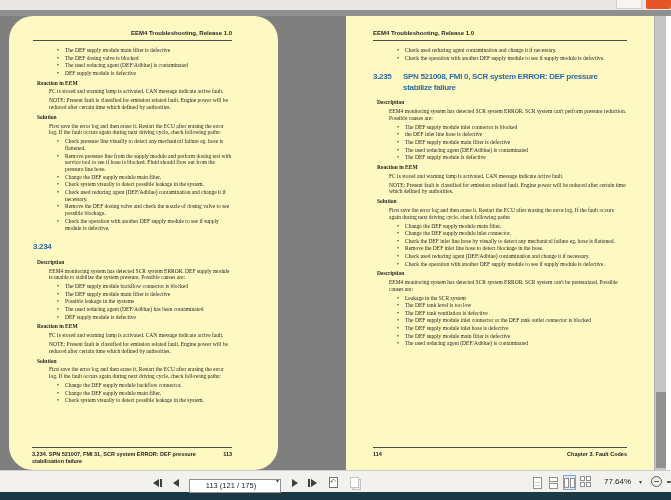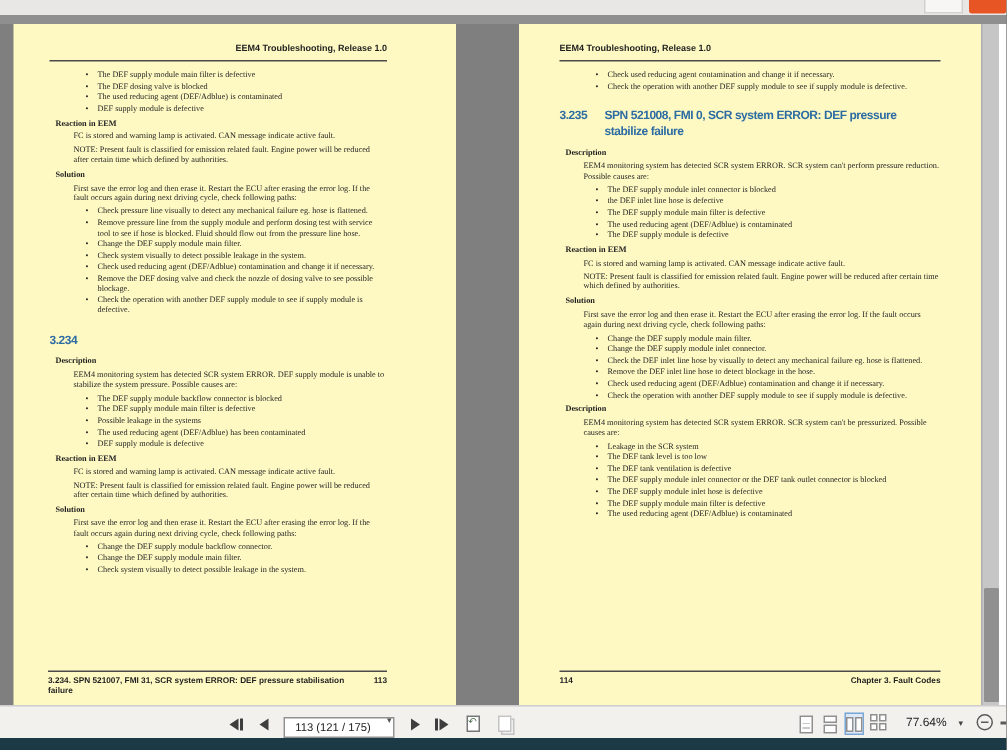--- a/index.html
+++ b/index.html
@@ -11,21 +11,21 @@
   .chrome-top { position:relative; height:10px; background:#e8e7e5; }
   .chrome-tab { position:absolute; left:616px; top:0; width:26px; height:9px;
                 background:#f7f6f4; border:1px solid #d2d1cf; border-top:none; }
   .chrome-orange { position:absolute; left:646px; top:0; width:25px; height:9px;
                    background:#e85524; border-radius:0 0 2px 2px; }
   .chrome-line { height:6px; background:#8f8f8f; }
 
   
   .viewport { position:relative; height:454px; background:#7f7f7f; }
   .page { position:absolute; top:0; height:454px; background:#fef9c3; color:#1f1f1f; }
-  .page-left  { left:9px;   width:295px; }
+  .page-left  { left:9px;   width:269px;border-radius:24px; }
   .page-right { left:346px; width:309px; }
   .pg-body { height:100%; }
   .page-left  .pg-body { padding:13px 46px 0 24px; }
   .page-right .pg-body { padding:13px 28px 0 27px; }
 
   .pg-header { font-weight:bold; font-size:6px; line-height:8px;
                border-bottom:1px solid #4a4a4a; padding-bottom:3px; margin-bottom:6px; }
   .page-left  .pg-header { text-align:right; }
   .page-right .pg-header { text-align:left; }
 
@@ -64,21 +64,21 @@
   .nav { position:absolute; left:150px; top:3px; display:flex; align-items:center; gap:3px; }
   .btn { display:flex; align-items:center; justify-content:center; gap:1px;
          width:15px; height:15px; cursor:default; }
   .tri-l { width:0; height:0; border-style:solid; border-width:4px 6px 4px 0;
            border-color:transparent #3e3e3e transparent transparent; }
   .tri-r { width:0; height:0; border-style:solid; border-width:4px 0 4px 6px;
            border-color:transparent transparent transparent #3e3e3e; }
   .vbar { width:2px; height:8px; background:#3e3e3e; }
 
   .input-wrap { position:relative; margin:0 3px; }
-  .page-input { width:74px; height:14px; font-family:"Liberation Sans",sans-serif;
+  .page-input { width:92px; height:14px; font-family:"Liberation Sans",sans-serif;
                 font-size:7.5px; text-align:center; border:1px solid #919191;
                 background:#fff; padding:0 9px 0 1px; color:#222; }
   .input-caret { position:absolute; right:2px; top:4px; font-size:6px; color:#555; line-height:6px; }
 
   .hist { width:14px; height:14px; position:relative; margin-left:4px; }
   .hist-doc { position:absolute; left:2px; top:1px; width:9px; height:11px;
               border:1px solid #767676; background:#fff; }
   .hist-arrow { position:absolute; left:3px; top:2px; font-size:7px; line-height:7px; color:#4d6e4d; }
   .hist.disabled .hist-doc { border-color:#c3c3c3; }
   .hist.disabled .hist-doc.back { left:4px; top:3px; background:#eee; }

